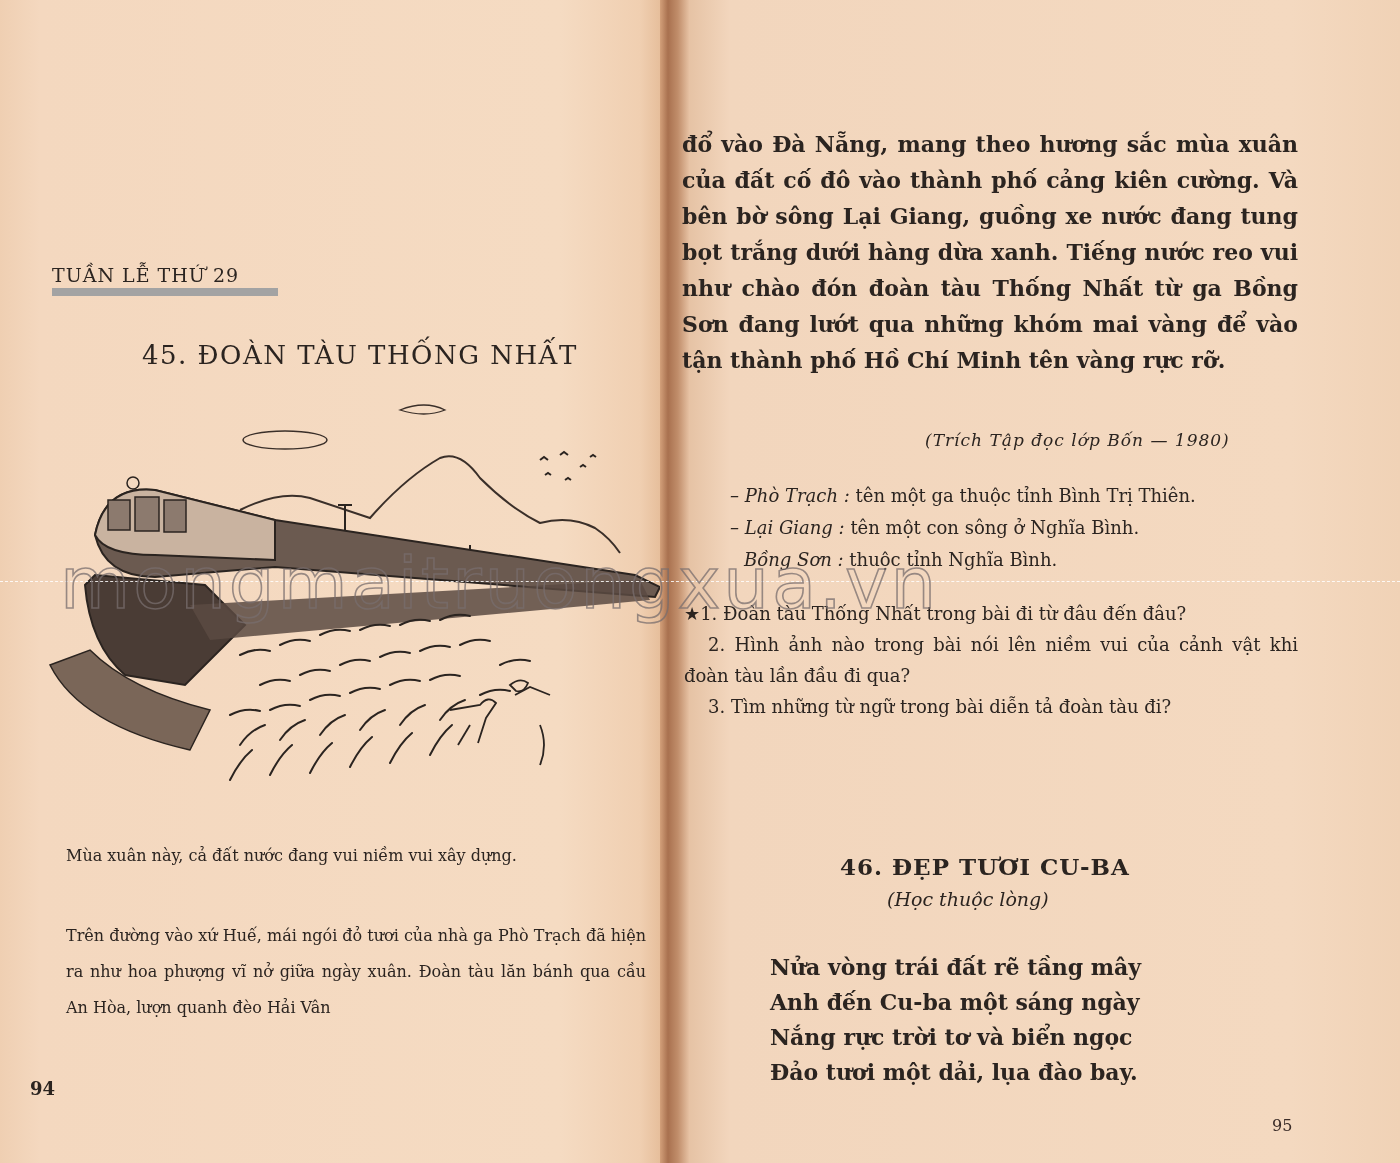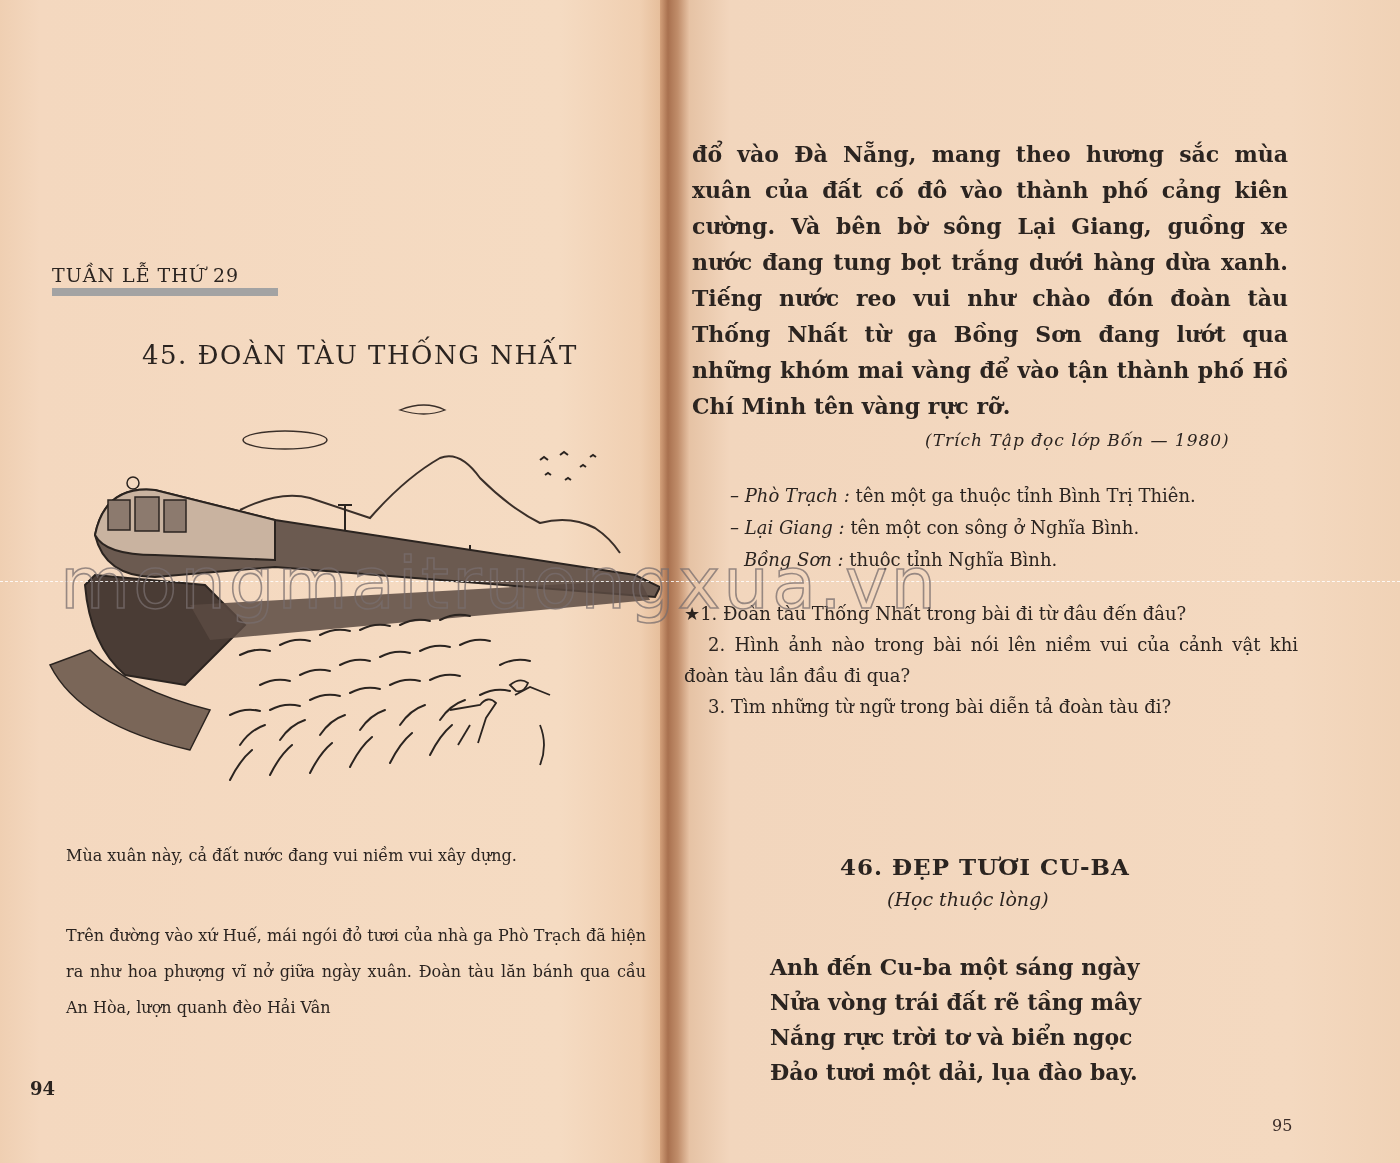--- a/index.html
+++ b/index.html
@@ -46,21 +46,21 @@
   .para2 { top: 918px; }
   .page-num-left {
     position: absolute; left: 30px; top: 1078px; font-size: 18px; font-weight: bold;
   }
 
   
   .right-body {
     position: absolute; left: 682px; top: 126px; width: 616px;
     font-size: 22px; line-height: 36px; font-weight: bold; text-align: justify;
   }
-  .right-body p { margin: 10px; }
+  .right-body p { margin: 0; }
   .citation {
     position: absolute; left: 925px; top: 430px;
     font-size: 17px; font-style: italic; letter-spacing: 1px;
   }
   .notes {
     position: absolute; left: 730px; top: 480px; width: 560px;
     font-size: 18px; line-height: 32px;
   }
   .notes .note { white-space: nowrap; }
   .notes .term { font-style: italic; }
@@ -209,22 +209,22 @@
 
   <div class="questions">
     <p class="q">★1. Đoàn tàu Thống Nhất trong bài đi từ đâu đến đâu?</p>
     <p class="q" style="text-indent:24px">2. Hình ảnh nào trong bài nói lên niềm vui của cảnh vật khi đoàn tàu lần đầu đi qua?</p>
     <p class="q" style="text-indent:24px">3. Tìm những từ ngữ trong bài diễn tả đoàn tàu đi?</p>
   </div>
 
   <h2 class="poem-title">46. ĐẸP TƯƠI CU-BA</h2>
   <div class="poem-subtitle">(Học thuộc lòng)</div>
   <div class="poem">
+    <div>Nửa vòng trái đất rẽ tầng mây</div>
     <div>Anh đến Cu-ba một sáng ngày</div>
-    <div>Nửa vòng trái đất rẽ tầng mây</div>
     <div>Nắng rực trời tơ và biển ngọc</div>
     <div>Đảo tươi một dải, lụa đào bay.</div>
   </div>
   <div class="page-num-right">95</div>
 
   <div class="watermark-line"></div>
   <div class="watermark">mongmaitruongxua.vn</div>
 </div>
 
 </body></html>

